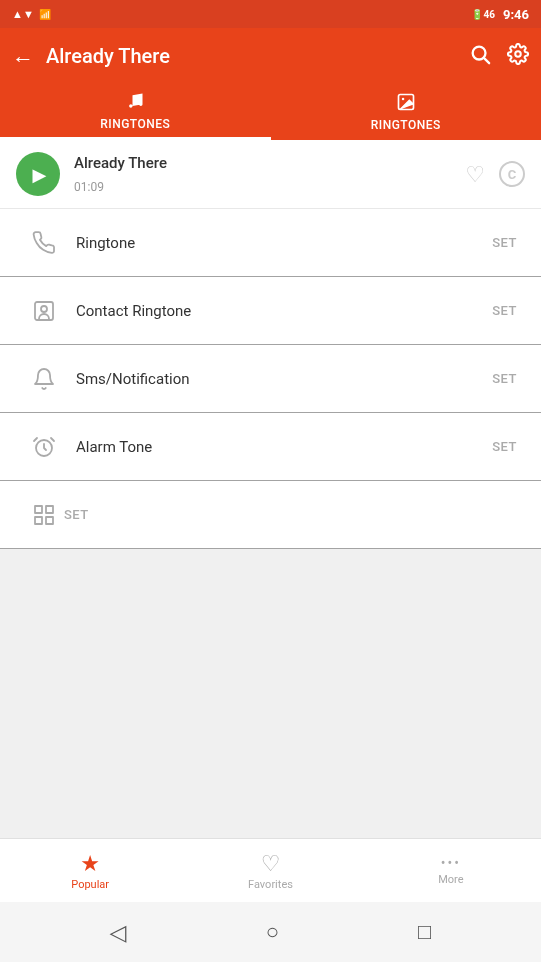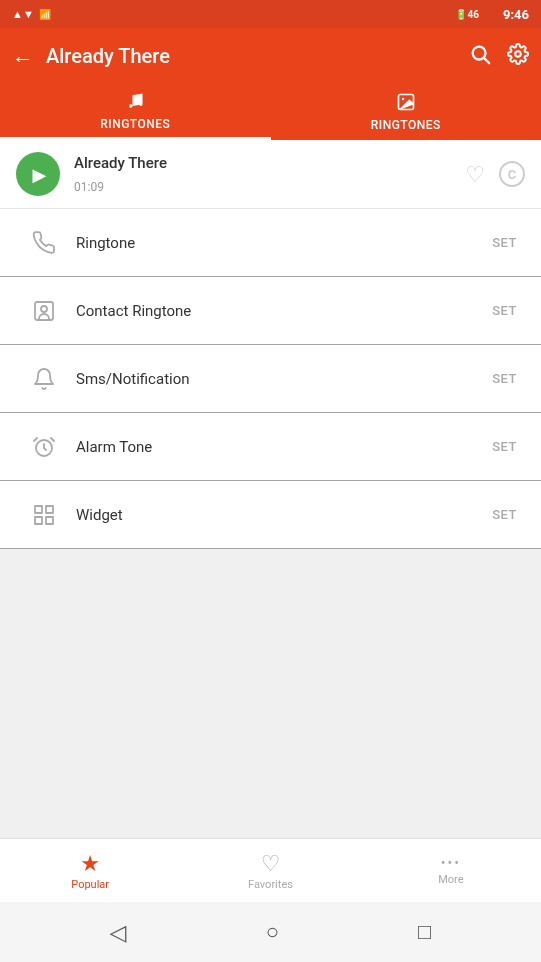--- a/index.html
+++ b/index.html
@@ -27,21 +27,21 @@
       height: 28px;
     }
     .status-bar-left {
       font-size: 12px;
       color: white;
       font-weight: bold;
     }
     .status-bar-right {
       display: flex;
       align-items: center;
-      gap: 24px;
+      gap: 8px;
       color: white;
       font-size: 12px;
       font-weight: bold;
     }
 
     
     .header {
       background: #e8431a;
       display: flex;
       align-items: center;
@@ -401,21 +401,20 @@
 
     <div class="setting-row">
       <div class="setting-icon-wrap">
         <svg width="24" height="24" viewBox="0 0 24 24" fill="none" stroke="#aaa" stroke-width="1.8" stroke-linecap="round" stroke-linejoin="round">
           <rect x="3" y="3" width="7" height="7"></rect>
           <rect x="14" y="3" width="7" height="7"></rect>
           <rect x="14" y="14" width="7" height="7"></rect>
           <rect x="3" y="14" width="7" height="7"></rect>
         </svg>
       </div>
-      <div class="setting-label">Widget</div>
       <div class="set-btn">SET</div>
     </div>
 
     <div class="empty-area"></div>
 
   </div>
 
   <div class="bottom-nav">
     <div class="nav-item">
       <div class="nav-icon active">★</div>

